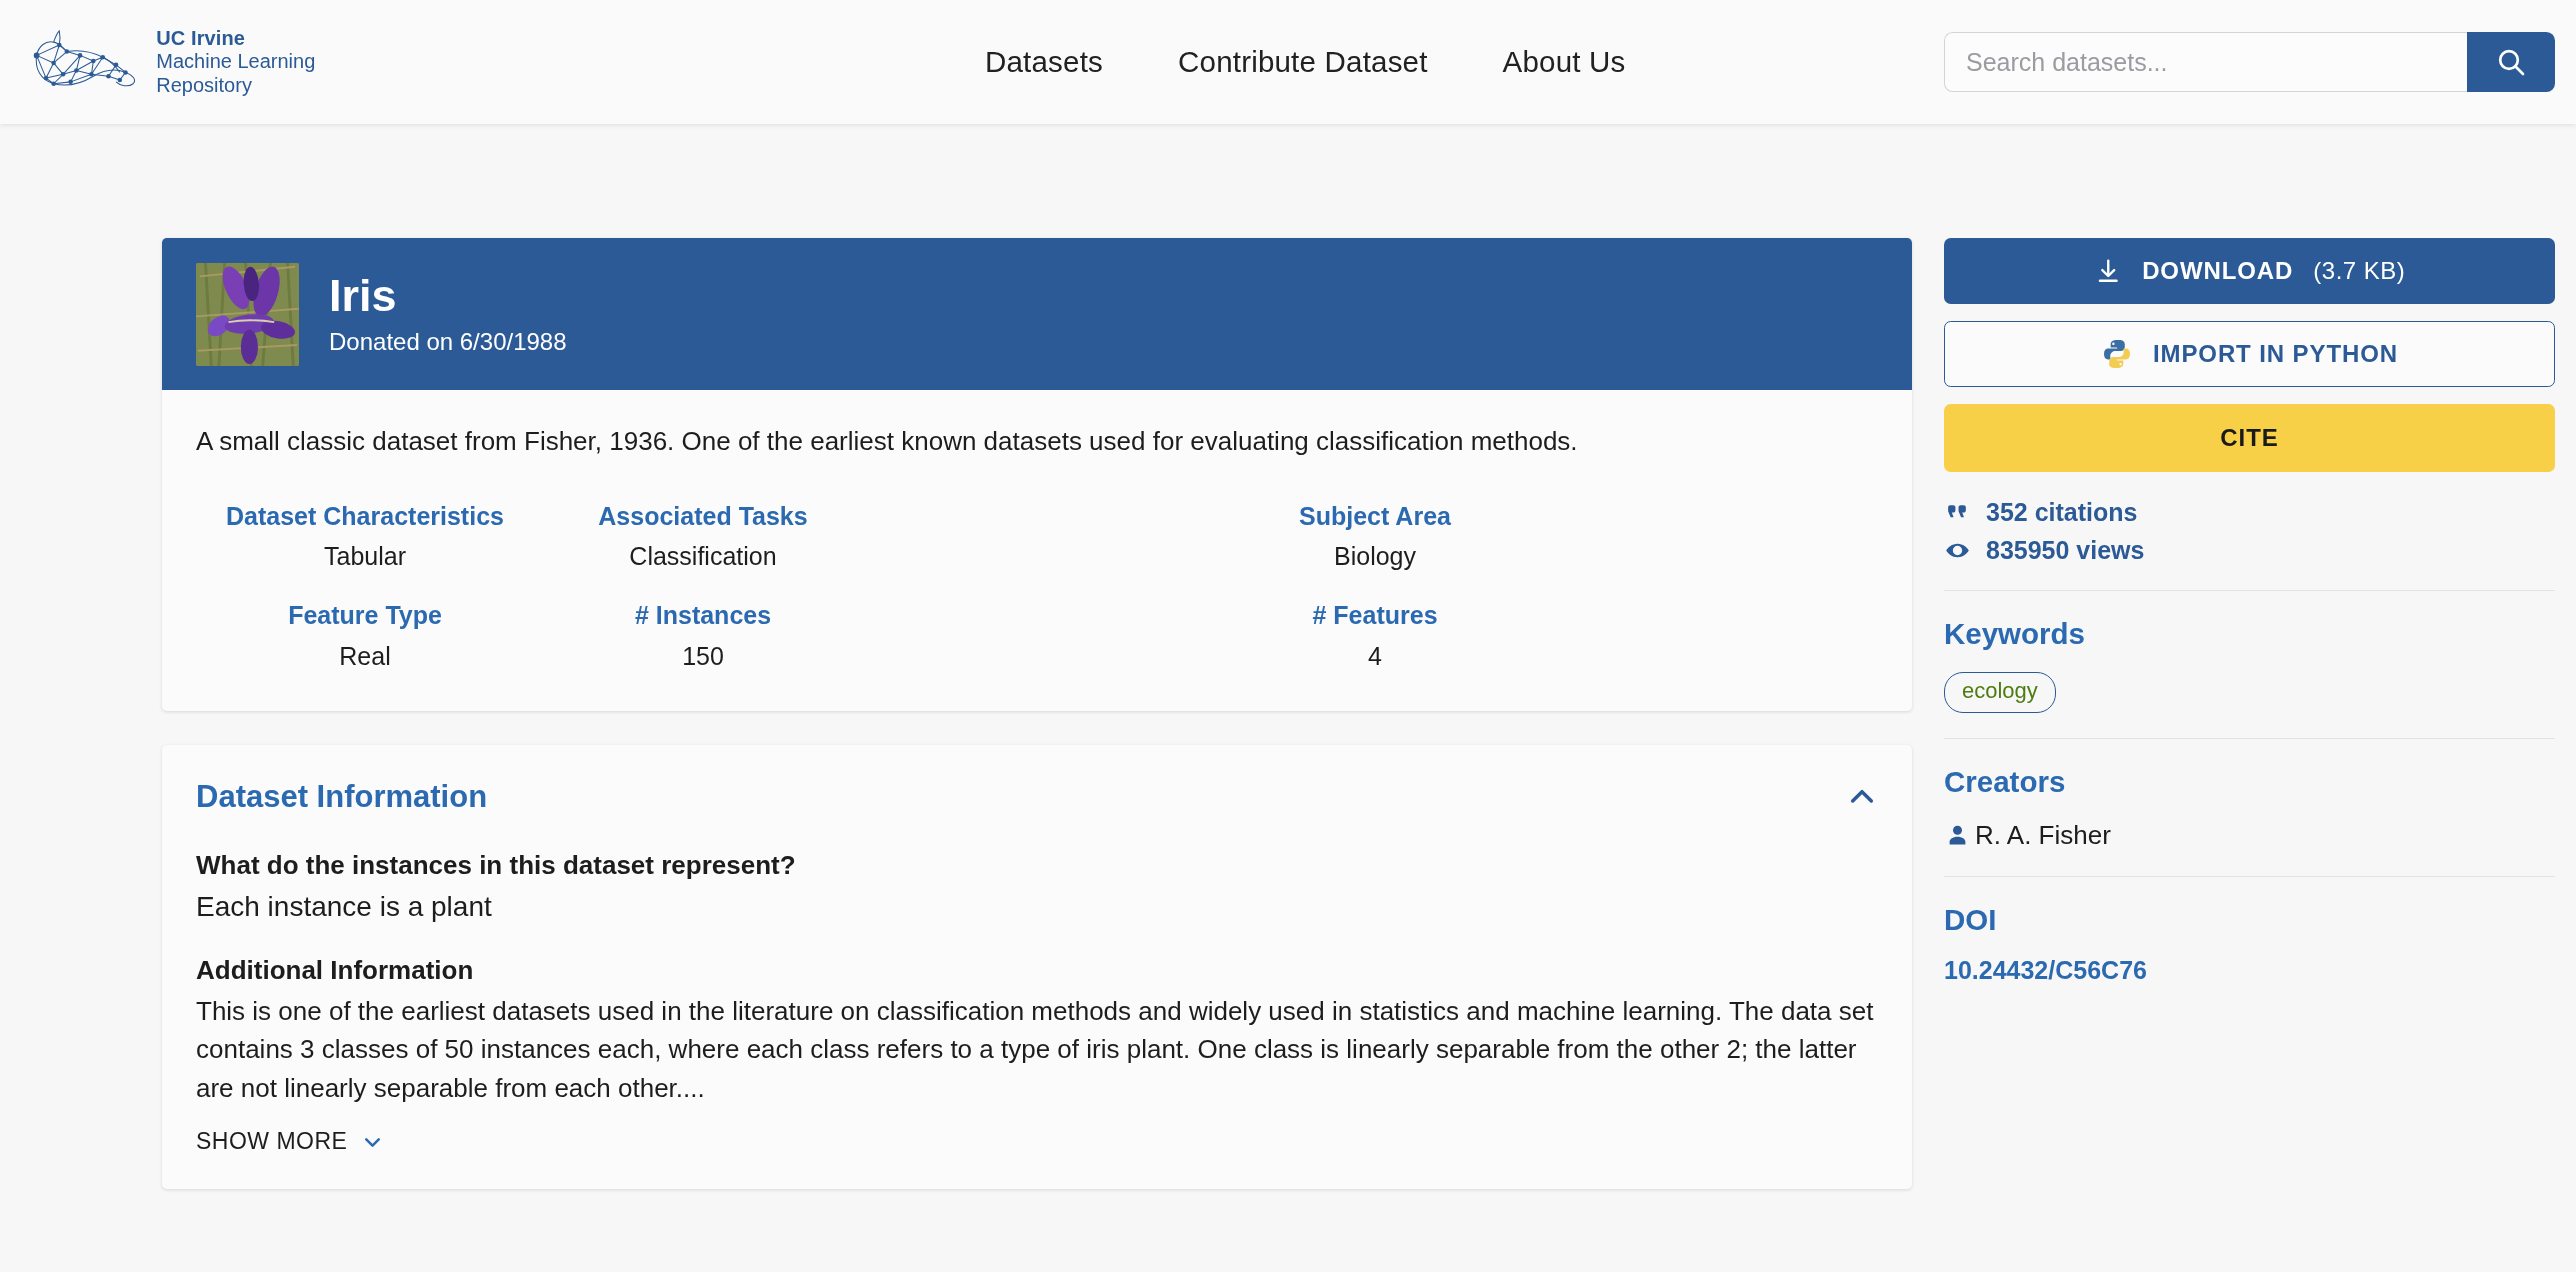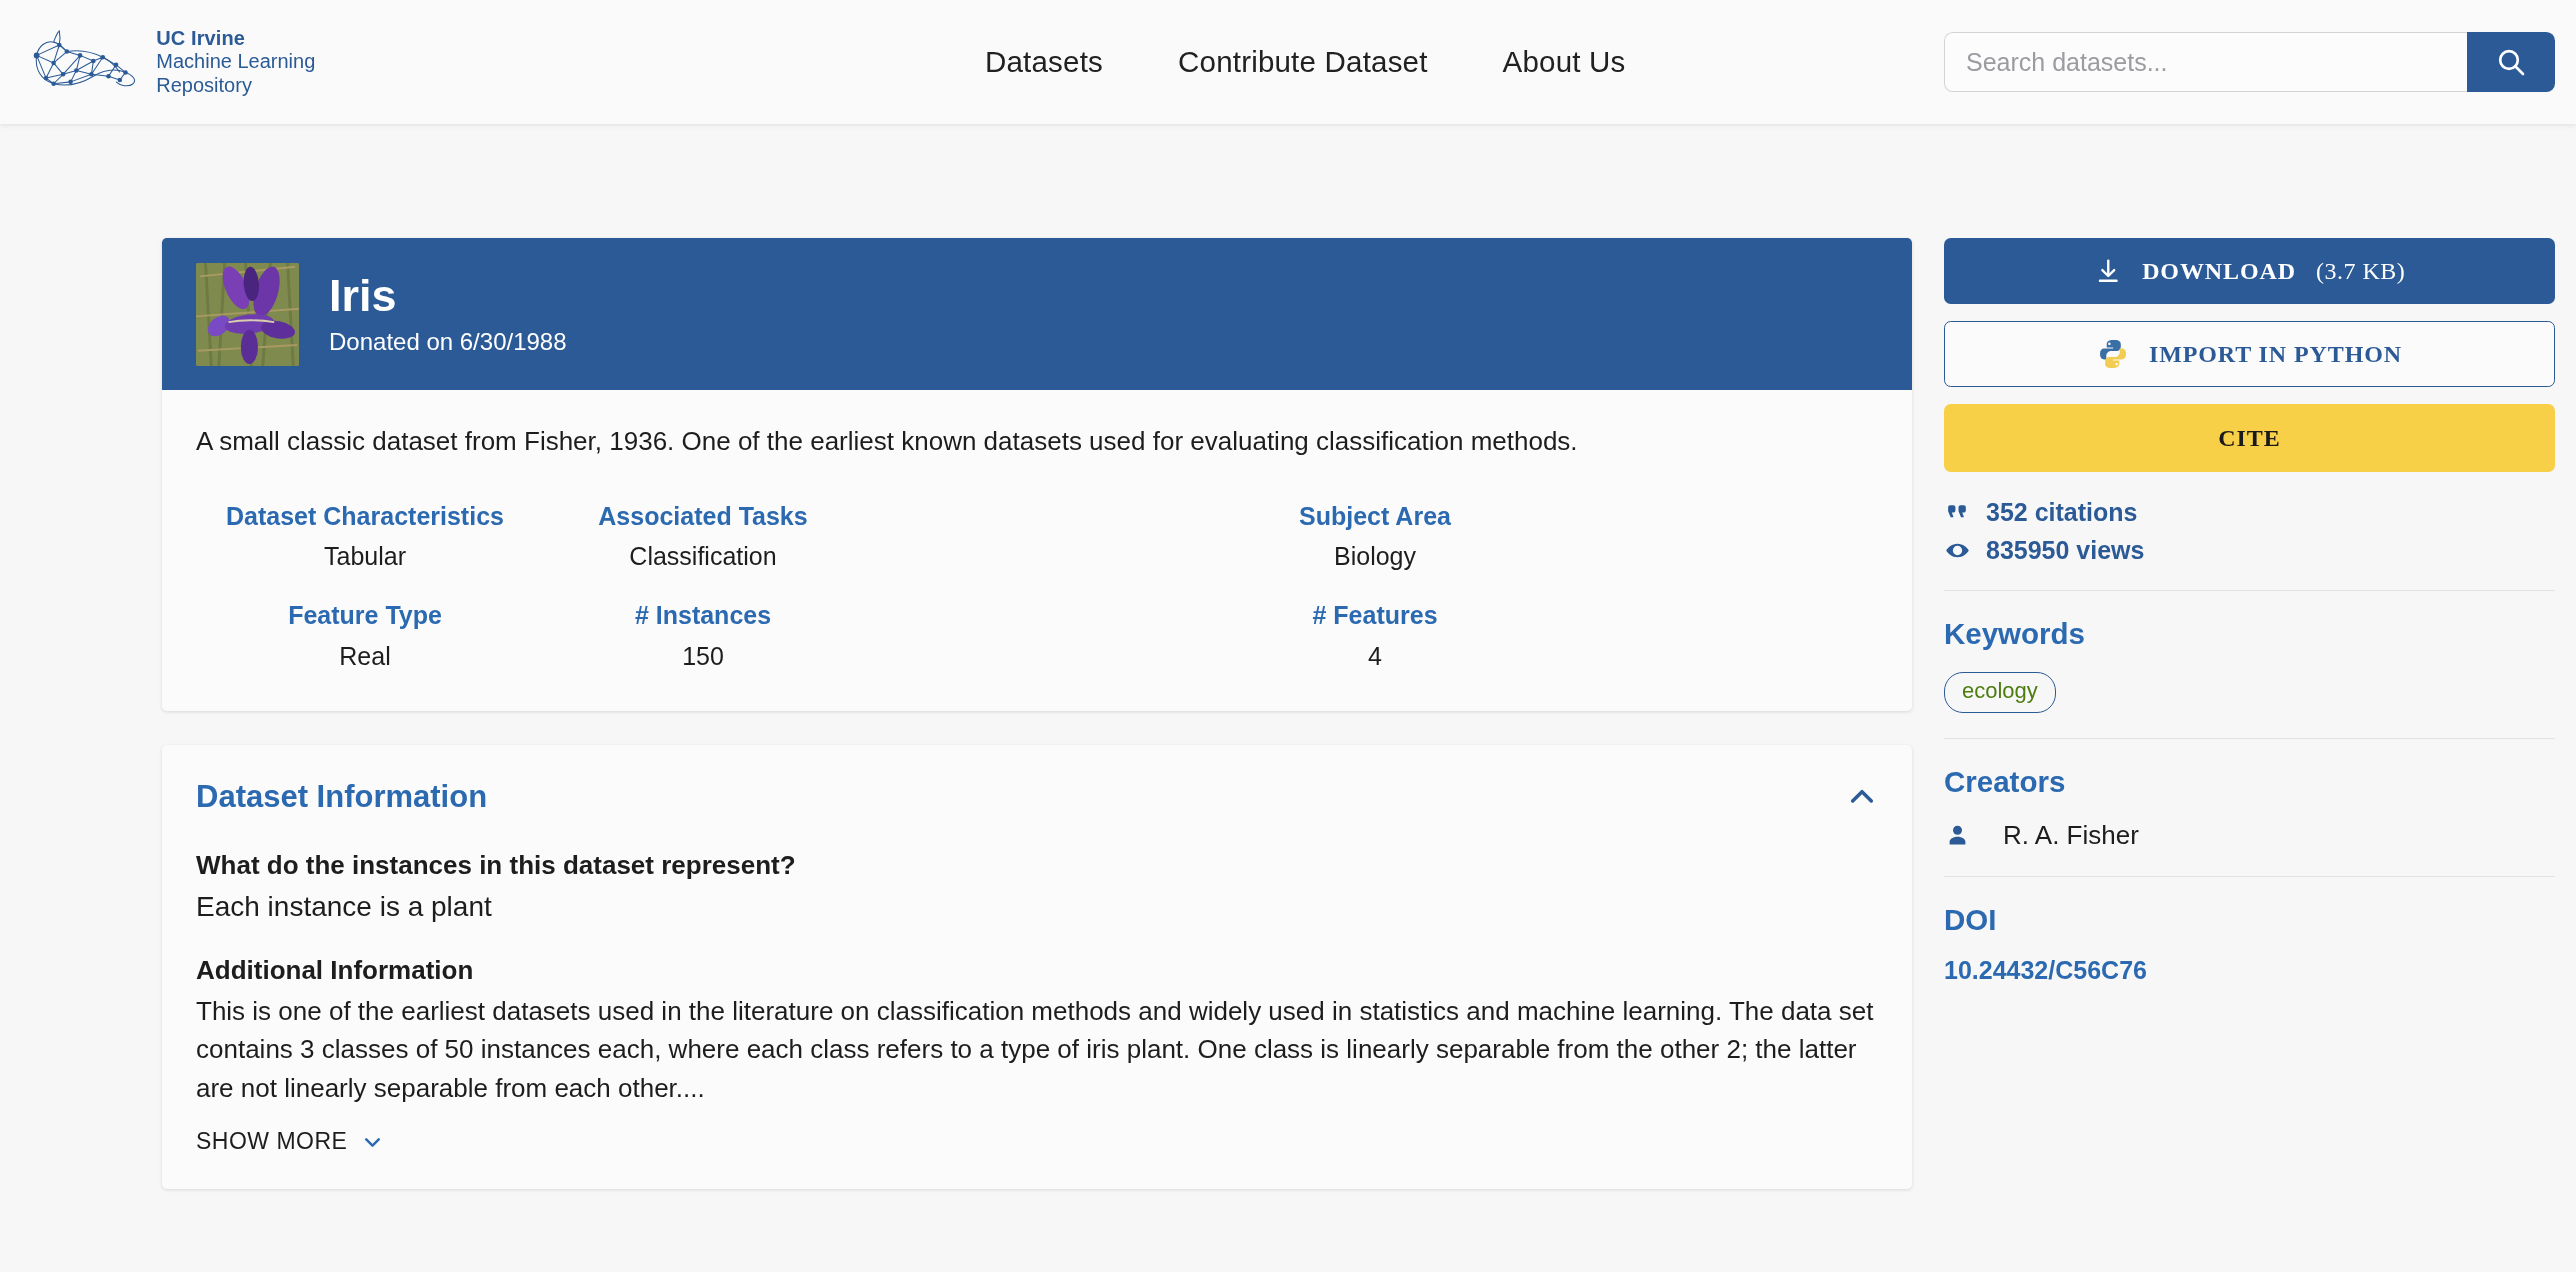--- a/index.html
+++ b/index.html
@@ -169,21 +169,21 @@
     width: 100%;
     height: 66px;
     border-radius: 6.7px;
     display: flex; align-items: center; justify-content: center;
     gap: 20px;
     cursor: pointer;
     font-size: 24px;
     font-weight: bold;
     letter-spacing: 0.9px;
     border: none;
-    font-family: Liberation Serif, serif;
+    font-family: Liberation Sans, sans-serif;
   }
   .btn-download { background: #2b5a96; color: #fff; }
   .btn-download .sz { font-weight: normal; letter-spacing: 0.5px; }
   .btn-python {
     background: #fbfbfc; color: #2b5a96;
     border: 1px solid #2b5a96; margin-top: 17px;
   }
   .btn-cite { background: #f7d048; color: #1a1a1a; margin-top: 17px; height: 68px; }
 
   .stats { margin-top: 26px; }
@@ -202,21 +202,21 @@
   .kw-row { margin-top: 21px; display: flex; flex-wrap: wrap; gap: 11.4px; }
   .kw-chip {
     border: 1px solid #2b5a96;
     border-radius: 19px;
     color: #4d7c0f;
     font-size: 22px;
     padding: 5.7px 17px 7.6px 17px;
     cursor: pointer;
     background: transparent;
   }
-  .creator-row { display: flex; align-items: center; gap: 32px; margin-top: 21px; }
+  .creator-row { display: flex; align-items: center; gap: 4px; margin-top: 21px; }
   .creator-name { font-size: 26px; color: #1d1d1d; }
   .doi-link {
     font-size: 25px; font-weight: bold; color: #2b69b0;
     margin-top: 19px; text-decoration: none; display: inline-block;
     cursor: pointer;
   }
 </style>
 </head>
 <body>
 

